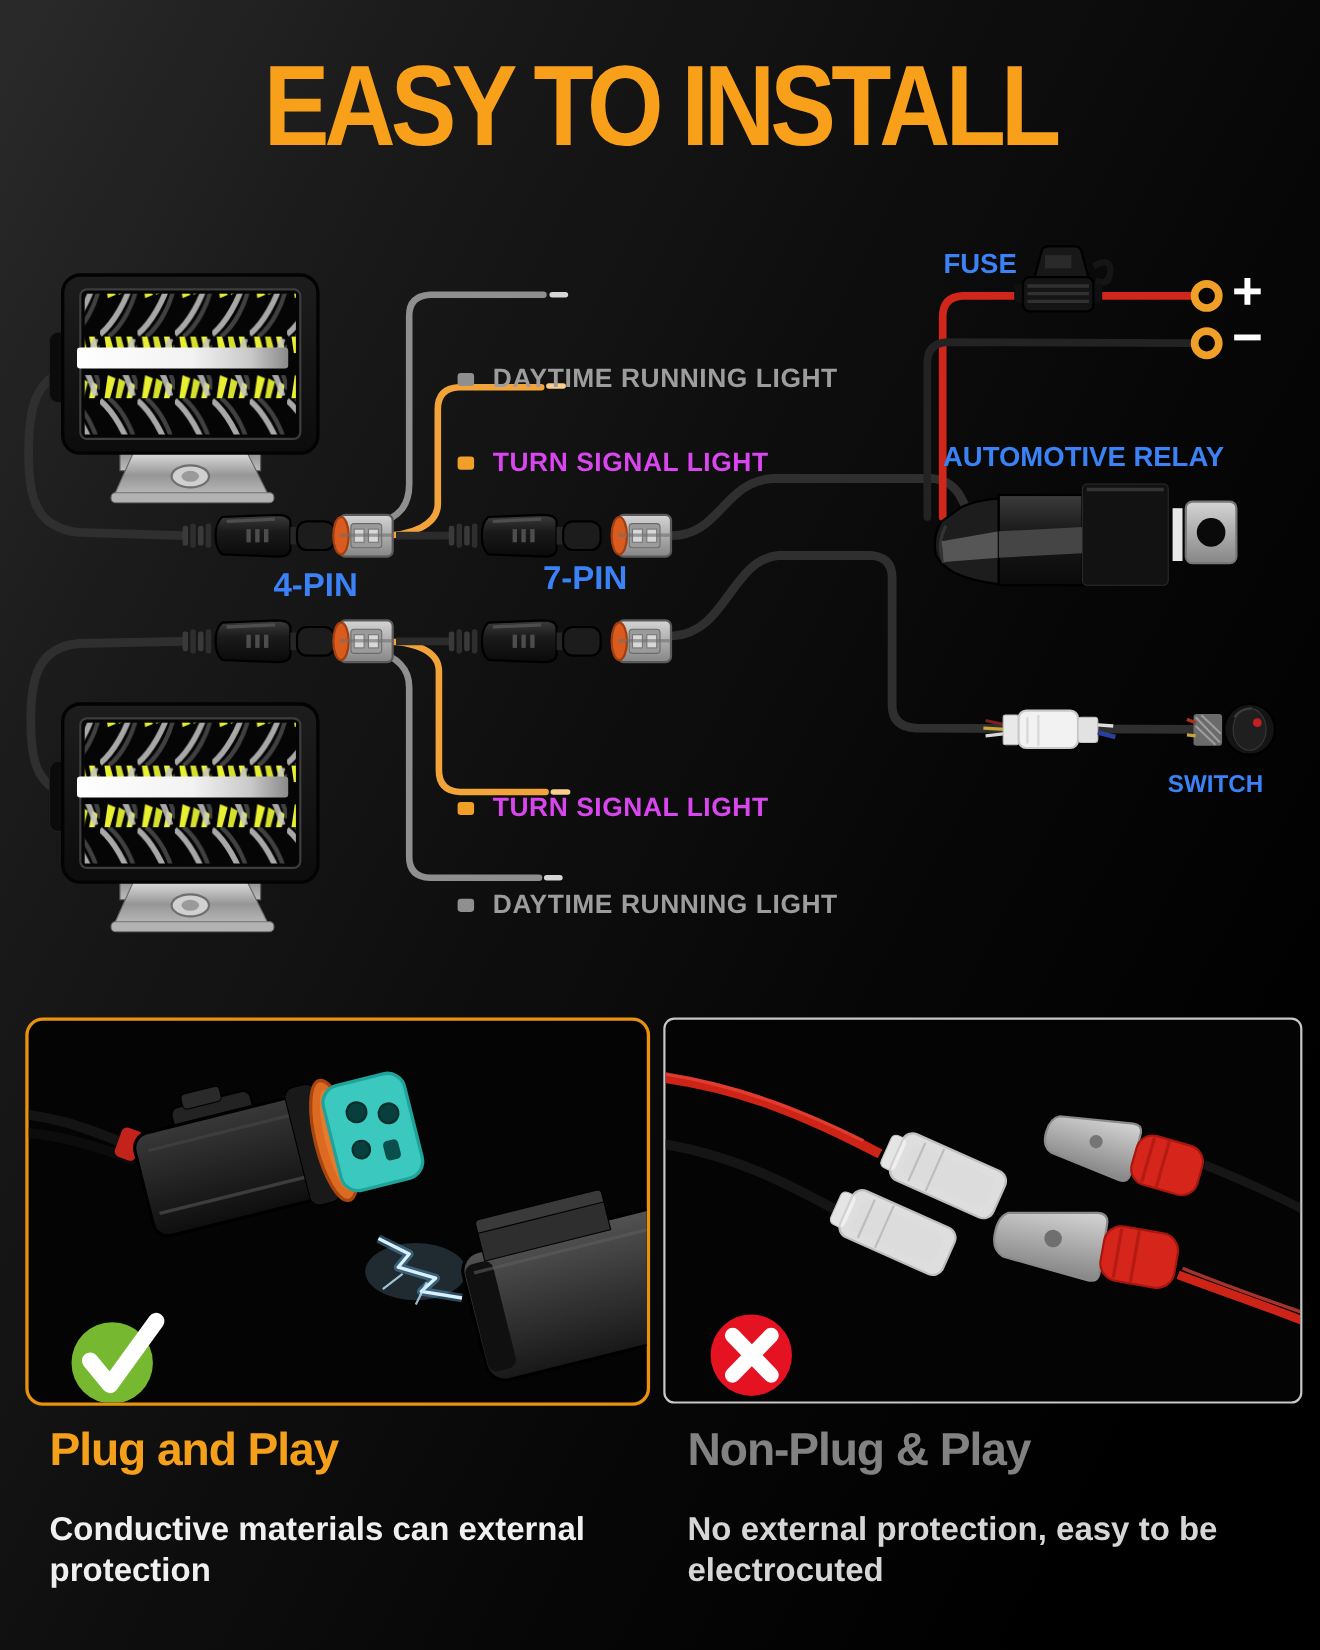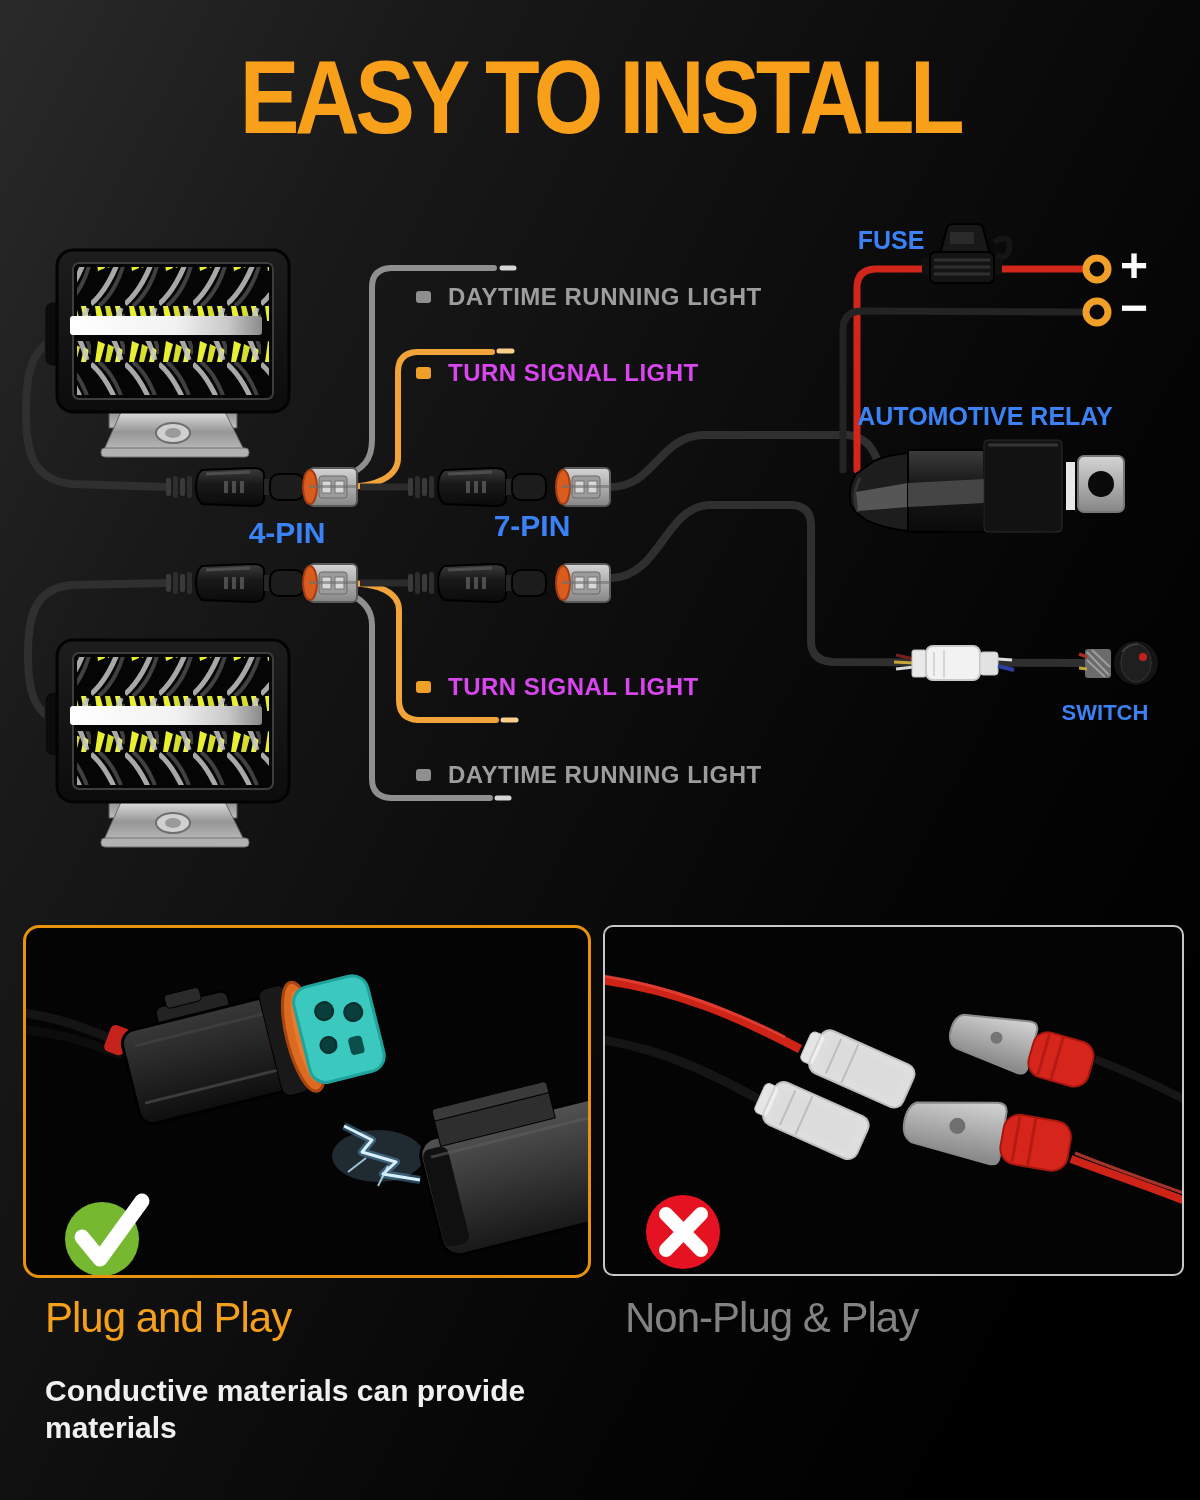--- a/index.html
+++ b/index.html
@@ -4,32 +4,32 @@
 <style>
   html,body{margin:0;padding:0;background:#000;}
   body{width:1200px;height:1500px;position:relative;overflow:hidden;
        font-family:"Liberation Sans",sans-serif;
        background:linear-gradient(118deg,#2a2a2a 0%,#191919 22%,#0e0e0e 45%,#050505 68%,#000 88%);}
   .title{position:absolute;top:38px;left:0;width:1200px;margin:0;text-align:center;
          color:#F8A01A;font-size:104px;font-weight:bold;letter-spacing:-5px;
          transform:scaleX(.86);transform-origin:50% 50%;white-space:nowrap;}
   svg.diagram{position:absolute;left:0;top:0;}
   .dlabel{position:absolute;display:flex;align-items:center;gap:17px;
-          font-weight:bold;font-size:24px;letter-spacing:.5px;white-space:nowrap;}
+          font-weight:bold;font-size:24px;letter-spacing:.5px;white-space:nowrap;margin-top:48px;}
   .dlabel .bullet{width:15px;height:12px;border-radius:3px;flex:none;}
   .dlabel.gray{color:#9D9D9D}.dlabel.gray .bullet{background:#8F8F8F;}
   .dlabel.orange{color:#d946ef}.dlabel.orange .bullet{background:#F0A028;}
   .wlabel{position:absolute;color:#3b82f6;font-weight:bold;text-align:center;white-space:nowrap;}
   .pm{position:absolute;color:#fff;font-weight:bold;font-size:48px;line-height:1;}
   .panel{position:absolute;top:925px;height:347px;background:#040404;overflow:hidden;}
   .panel.good{left:23px;width:562px;border:3px solid #E8930B;border-radius:16px;}
   .panel.bad{left:603px;width:577px;border:2px solid #C7C7C7;border-radius:10px;}
   .panel svg{position:absolute;left:0;top:0;}
   .caption{position:absolute;width:548px;}
-  .caption h2{margin:0;font-size:42px;font-weight:normal;letter-spacing:-1px;}
+  .caption h2{margin:0;font-size:42px;font-weight:bold;letter-spacing:-1px;}
   .caption p{margin:30px 0 0;font-size:30px;font-weight:bold;line-height:1.24;}
   .caption.goodc{left:45px;top:1294px;}
   .caption.goodc h2{color:#F5A01B;}
   .caption.goodc p{color:#F0F0F0;}
   .caption.badc{left:625px;top:1294px;}
   .caption.badc h2{color:#828282;}
   .caption.badc p{color:#D6D6D6;}
 </style>
 </head>
 <body>
@@ -329,19 +329,20 @@
       <path d="M470,226 C520,246 556,258 590,270" stroke="#E8483A" stroke-width="3" fill="none" opacity="0.7"></path>
     </svg>
     <svg width="120" height="110" viewBox="0 0 120 110" style="left:28px;top:250px">
       <circle cx="50" cy="55" r="37" fill="#E51222"></circle>
       <path d="M33,37 L68,73 M68,37 L33,73" stroke="#fff" stroke-width="14" stroke-linecap="round"></path>
     </svg>
   </div>
 
   <div class="caption goodc">
     <h2>Plug and Play</h2>
-    <p>Conductive materials can provide materials</p>
+    <p>Conductive materials can external protection</p>
   </div>
   <div class="caption badc">
     <h2>Non-Plug &amp; Play</h2>
+    <p>No external protection, easy to be electrocuted</p>
   </div>
 
 </div>
 
 </body></html>

